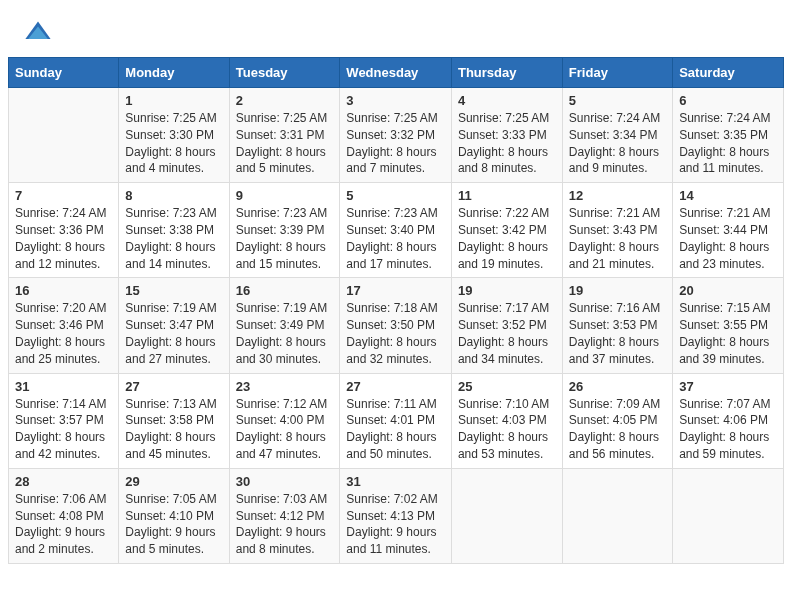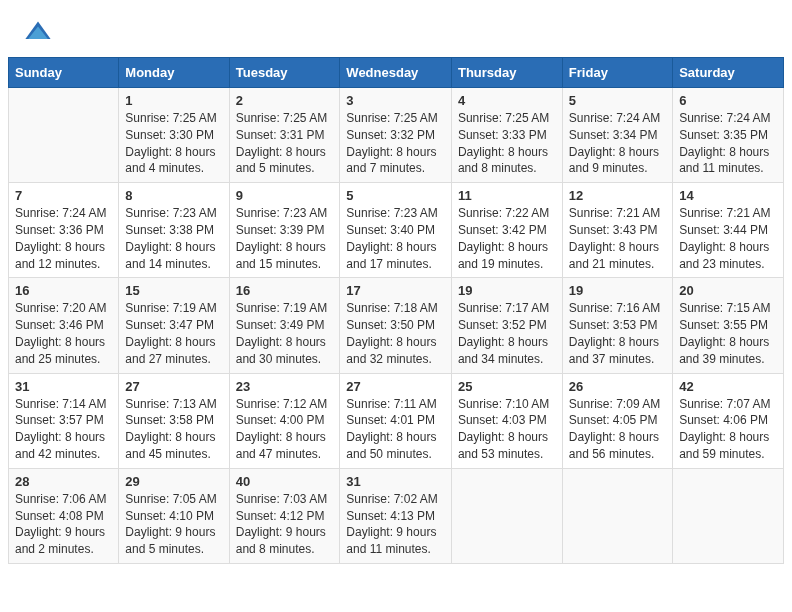--- a/index.html
+++ b/index.html
@@ -225,35 +225,35 @@
         </td>
         <td>
           <span class="day-number">25</span>
           <div class="day-info">Sunrise: 7:10 AM<br>Sunset: 4:03 PM<br>Daylight: 8 hours and 53 minutes.</div>
         </td>
         <td>
           <span class="day-number">26</span>
           <div class="day-info">Sunrise: 7:09 AM<br>Sunset: 4:05 PM<br>Daylight: 8 hours and 56 minutes.</div>
         </td>
         <td>
-          <span class="day-number">42</span>
+          <span class="day-number">37</span>
           <div class="day-info">Sunrise: 7:07 AM<br>Sunset: 4:06 PM<br>Daylight: 8 hours and 59 minutes.</div>
         </td>
       </tr>
       <tr>
         <td>
           <span class="day-number">28</span>
           <div class="day-info">Sunrise: 7:06 AM<br>Sunset: 4:08 PM<br>Daylight: 9 hours and 2 minutes.</div>
         </td>
         <td>
           <span class="day-number">29</span>
           <div class="day-info">Sunrise: 7:05 AM<br>Sunset: 4:10 PM<br>Daylight: 9 hours and 5 minutes.</div>
         </td>
         <td>
-          <span class="day-number">40</span>
+          <span class="day-number">30</span>
           <div class="day-info">Sunrise: 7:03 AM<br>Sunset: 4:12 PM<br>Daylight: 9 hours and 8 minutes.</div>
         </td>
         <td>
           <span class="day-number">31</span>
           <div class="day-info">Sunrise: 7:02 AM<br>Sunset: 4:13 PM<br>Daylight: 9 hours and 11 minutes.</div>
         </td>
         <td class="empty-cell"></td>
         <td class="empty-cell"></td>
         <td class="empty-cell"></td>
       </tr>

